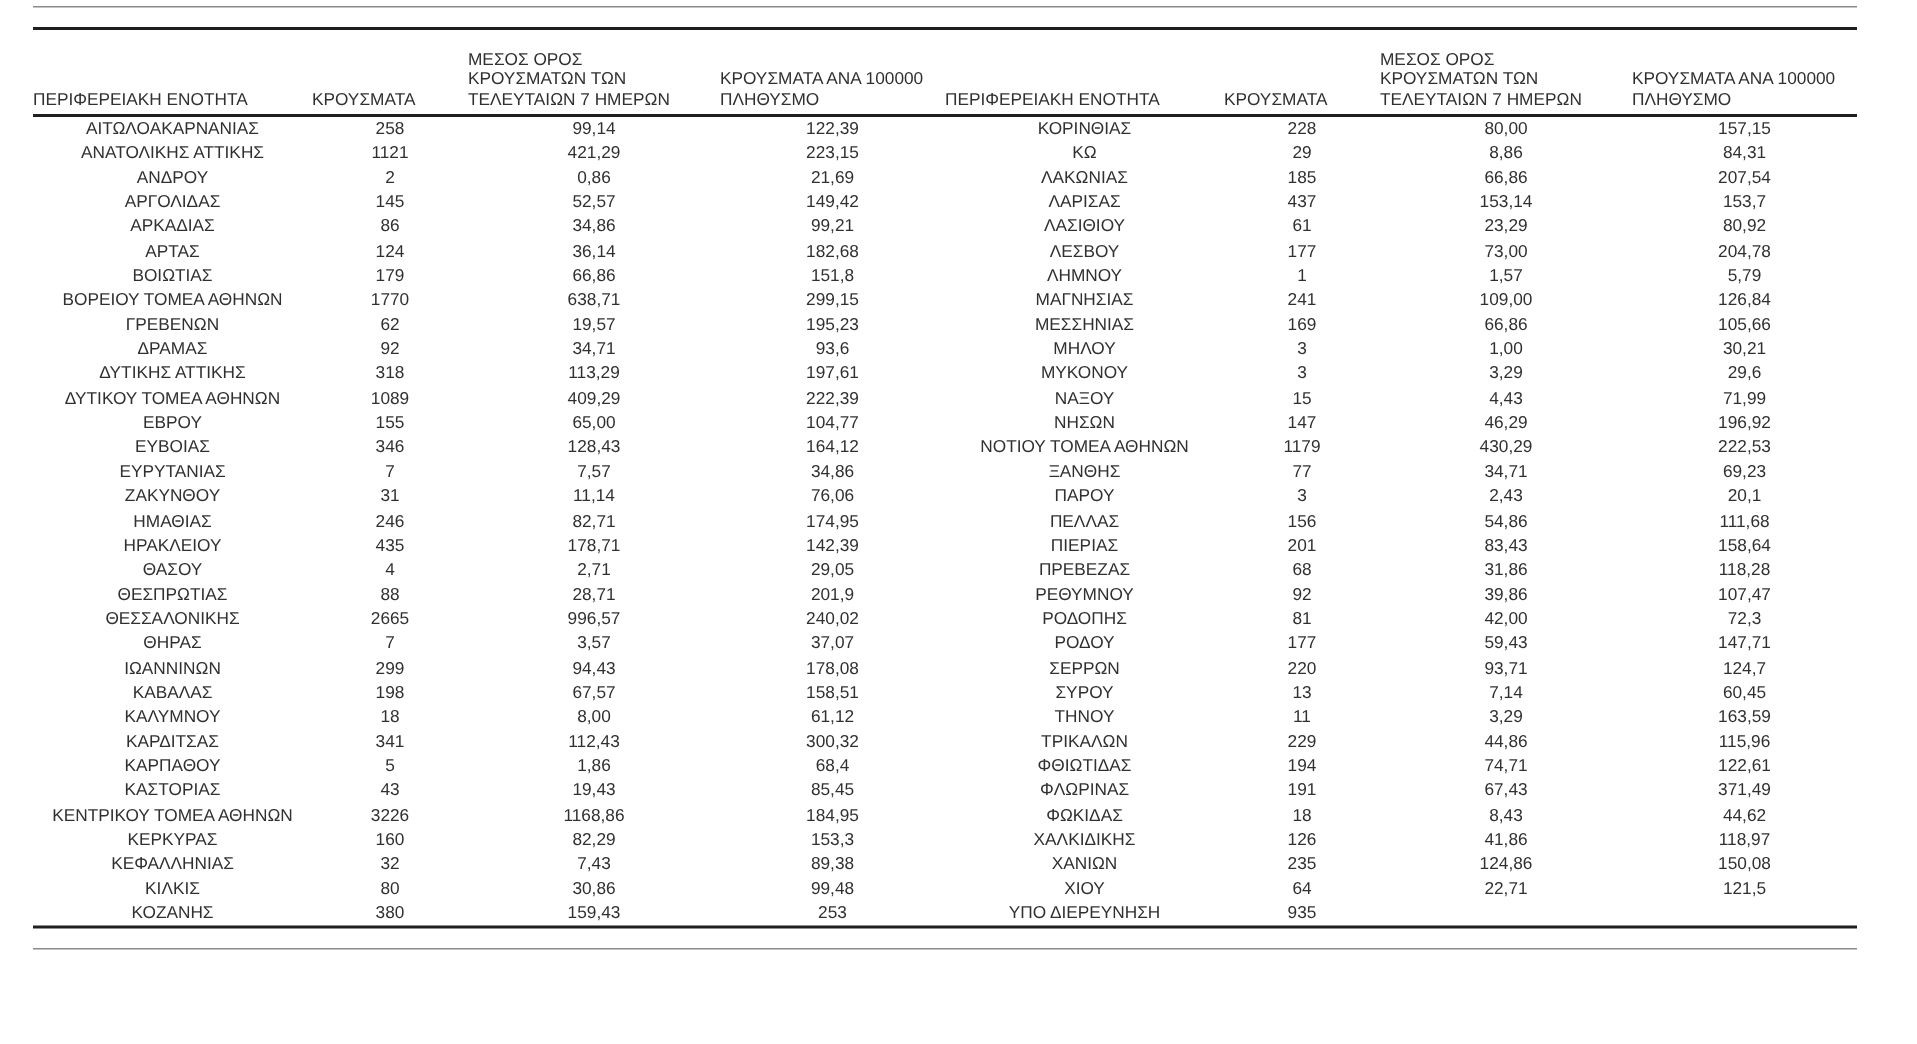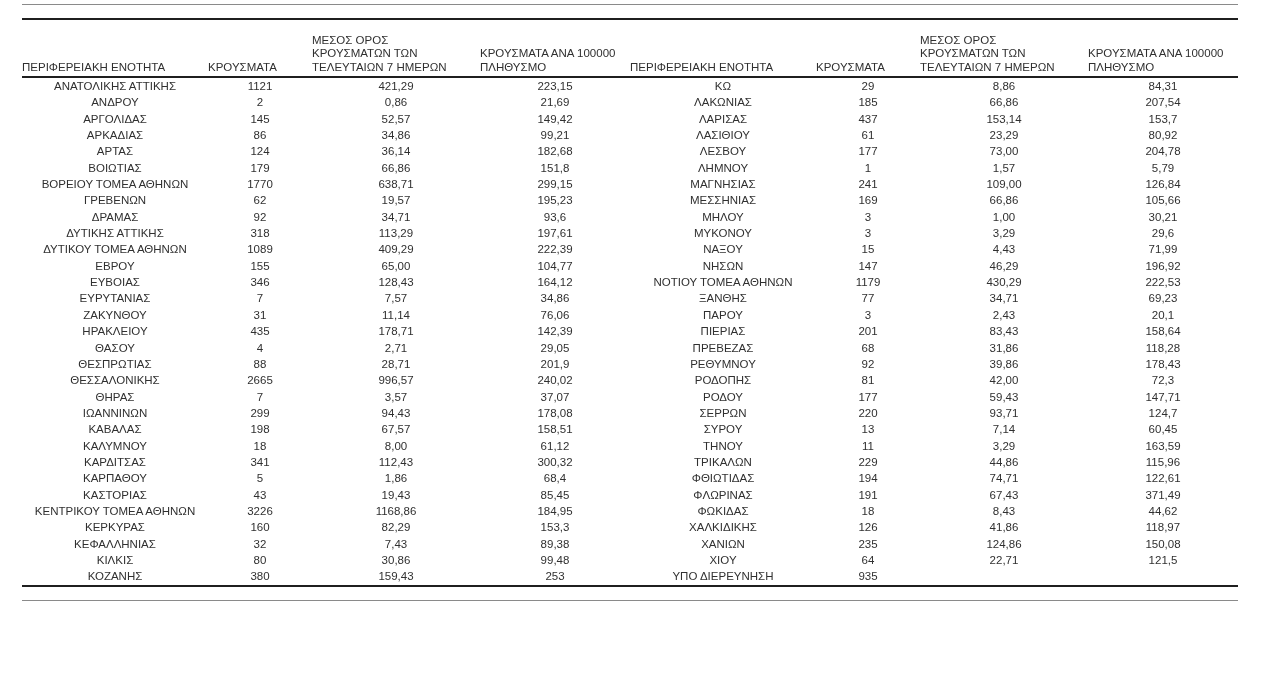--- a/index.html
+++ b/index.html
@@ -89,20 +89,30 @@
         <div>ΤΕΛΕΥΤΑΙΩΝ 7 ΗΜΕΡΩΝ</div>
       </div>
       <div class="hcell">
         <div>ΚΡΟΥΣΜΑΤΑ ΑΝΑ 100000</div>
         <div>ΠΛΗΘΥΣΜΟ</div>
       </div>
     </div>
 
     <div>
         <div class="grid row">
+          <div class="cell">ΑΙΤΩΛΟΑΚΑΡΝΑΝΙΑΣ</div>
+          <div class="cell">258</div>
+          <div class="cell">99,14</div>
+          <div class="cell">122,39</div>
+          <div class="cell">ΚΟΡΙΝΘΙΑΣ</div>
+          <div class="cell">228</div>
+          <div class="cell">80,00</div>
+          <div class="cell">157,15</div>
+        </div>
+        <div class="grid row">
           <div class="cell">ΑΝΑΤΟΛΙΚΗΣ ΑΤΤΙΚΗΣ</div>
           <div class="cell">1121</div>
           <div class="cell">421,29</div>
           <div class="cell">223,15</div>
           <div class="cell">ΚΩ</div>
           <div class="cell">29</div>
           <div class="cell">8,86</div>
           <div class="cell">84,31</div>
         </div>
         <div class="grid row">
@@ -239,20 +249,30 @@
           <div class="cell">ΖΑΚΥΝΘΟΥ</div>
           <div class="cell">31</div>
           <div class="cell">11,14</div>
           <div class="cell">76,06</div>
           <div class="cell">ΠΑΡΟΥ</div>
           <div class="cell">3</div>
           <div class="cell">2,43</div>
           <div class="cell">20,1</div>
         </div>
         <div class="grid row">
+          <div class="cell">ΗΜΑΘΙΑΣ</div>
+          <div class="cell">246</div>
+          <div class="cell">82,71</div>
+          <div class="cell">174,95</div>
+          <div class="cell">ΠΕΛΛΑΣ</div>
+          <div class="cell">156</div>
+          <div class="cell">54,86</div>
+          <div class="cell">111,68</div>
+        </div>
+        <div class="grid row">
           <div class="cell">ΗΡΑΚΛΕΙΟΥ</div>
           <div class="cell">435</div>
           <div class="cell">178,71</div>
           <div class="cell">142,39</div>
           <div class="cell">ΠΙΕΡΙΑΣ</div>
           <div class="cell">201</div>
           <div class="cell">83,43</div>
           <div class="cell">158,64</div>
         </div>
         <div class="grid row">
@@ -266,21 +286,21 @@
           <div class="cell">118,28</div>
         </div>
         <div class="grid row">
           <div class="cell">ΘΕΣΠΡΩΤΙΑΣ</div>
           <div class="cell">88</div>
           <div class="cell">28,71</div>
           <div class="cell">201,9</div>
           <div class="cell">ΡΕΘΥΜΝΟΥ</div>
           <div class="cell">92</div>
           <div class="cell">39,86</div>
-          <div class="cell">178,43</div>
+          <div class="cell">107,47</div>
         </div>
         <div class="grid row">
           <div class="cell">ΘΕΣΣΑΛΟΝΙΚΗΣ</div>
           <div class="cell">2665</div>
           <div class="cell">996,57</div>
           <div class="cell">240,02</div>
           <div class="cell">ΡΟΔΟΠΗΣ</div>
           <div class="cell">81</div>
           <div class="cell">42,00</div>
           <div class="cell">72,3</div>

